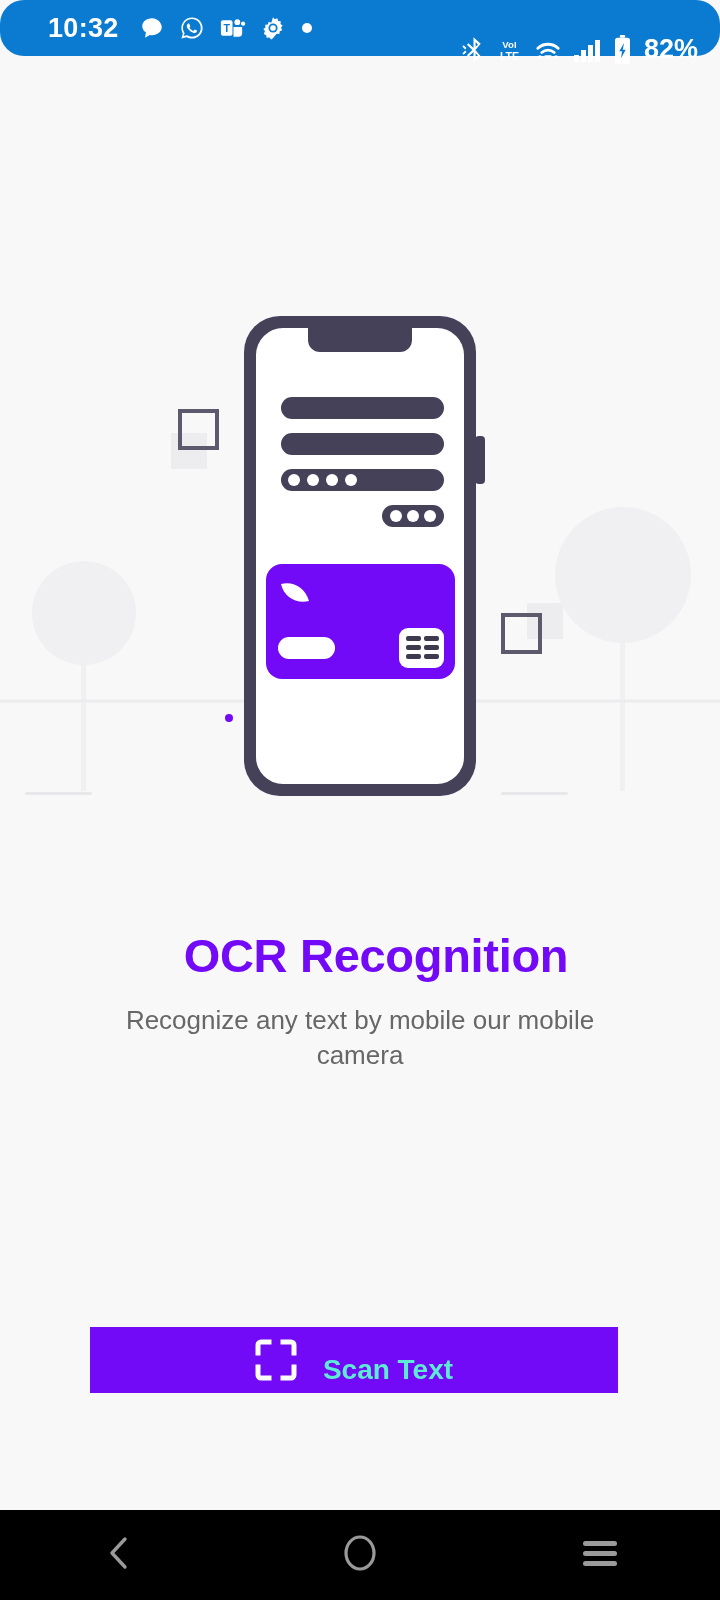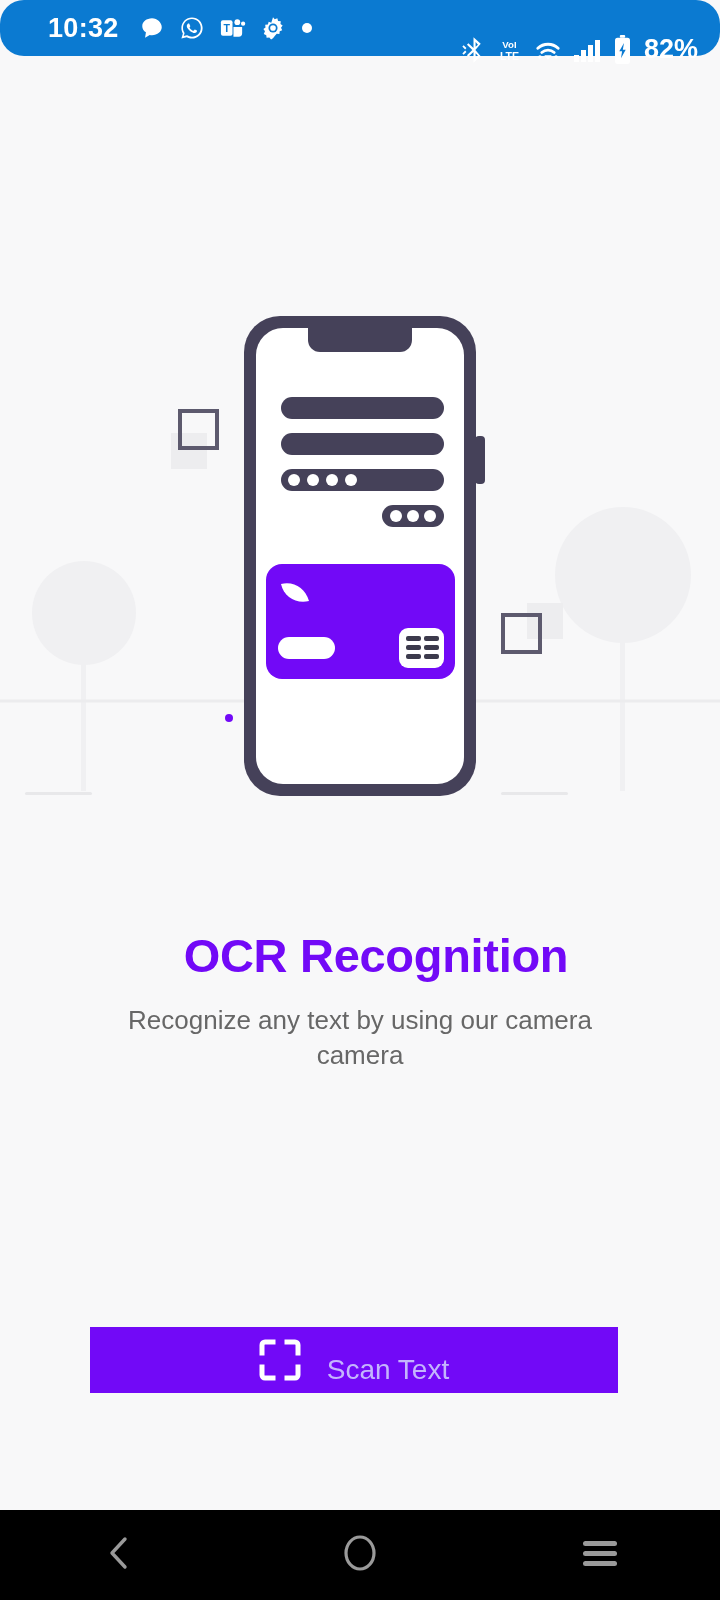--- a/index.html
+++ b/index.html
@@ -40,21 +40,21 @@
   
   #scan-button{
     position:absolute; left:90px; top:1327px; width:440px+0px;
     width:440px; height:66px;
     background:#7209f7; border:none; cursor:pointer;
     display:flex; align-items:center; justify-content:center; gap:26px;
     color:#ffffff;
   }
   #scan-button{ left:90px; width:528px; }
   .scan-ico{ width:42px; height:42px; display:block; }
-  .scan-label{ font-size:28px; font-weight:400; color:#c4b5fd; line-height:1;margin-top:19px; }
+  .scan-label{ font-size:28px; font-weight:700; color:#5eead4; line-height:1;margin-top:19px; }
 
   
   #nav-bar{
     position:absolute; left:0; bottom:0; width:720px; height:90px;
     background:#000000; display:flex; align-items:center;
   }
   .nav-btn{ flex:1; display:flex; align-items:center; justify-content:center;
             height:90px; cursor:pointer; }
 </style>
 </head>
@@ -215,21 +215,21 @@
           <rect x="406" y="598" width="15" height="5" rx="2" fill="#3c3a4c"></rect>
           <rect x="424" y="580" width="15" height="5" rx="2" fill="#3c3a4c"></rect>
           <rect x="424" y="589" width="15" height="5" rx="2" fill="#3c3a4c"></rect>
           <rect x="424" y="598" width="15" height="5" rx="2" fill="#3c3a4c"></rect>
         </g>
       </g>
     </svg>
   </div>
 
   <div id="title">OCR Recognition</div>
-  <div id="subtitle">Recognize any text by using our camera camera</div>
+  <div id="subtitle">Recognize any text by mobile our mobile camera</div>
 
   <button id="scan-button">
     <span class="sicon">
       <svg class="scan-ico" viewBox="0 0 42 42">
         <path d="M3 14V6a3 3 0 0 1 3-3h8" stroke="#ffffff" stroke-width="5" fill="none" stroke-linecap="square"></path>
         <path d="M28 3h8a3 3 0 0 1 3 3v8" stroke="#ffffff" stroke-width="5" fill="none" stroke-linecap="square"></path>
         <path d="M39 28v8a3 3 0 0 1-3 3h-8" stroke="#ffffff" stroke-width="5" fill="none" stroke-linecap="square"></path>
         <path d="M14 39H6a3 3 0 0 1-3-3v-8" stroke="#ffffff" stroke-width="5" fill="none" stroke-linecap="square"></path>
       </svg>
     </span>

